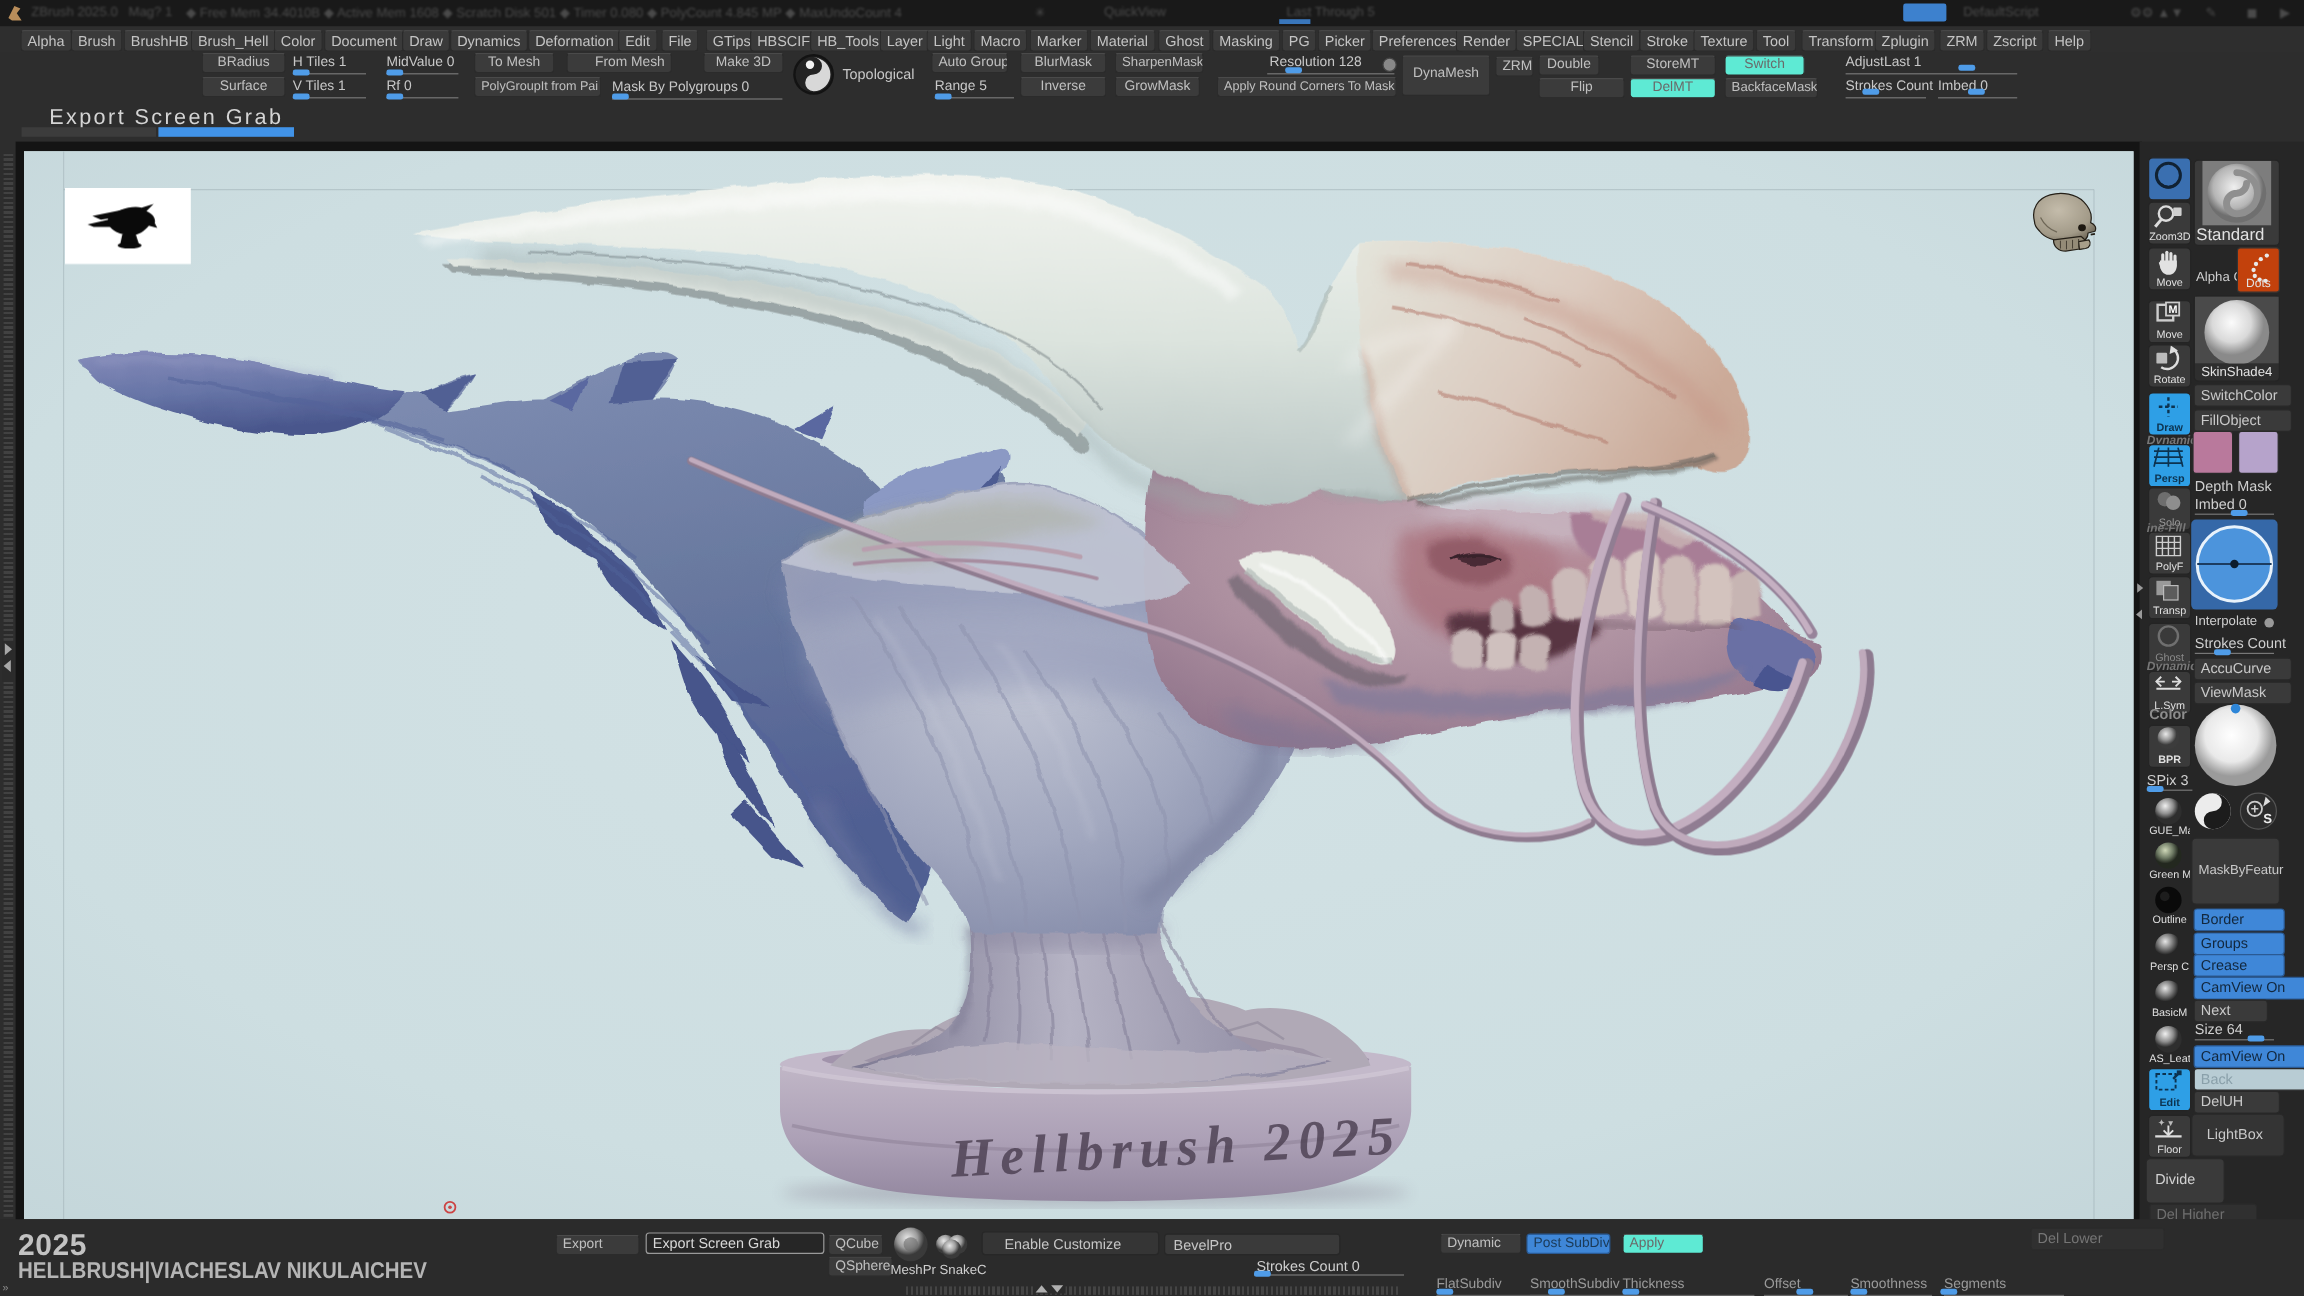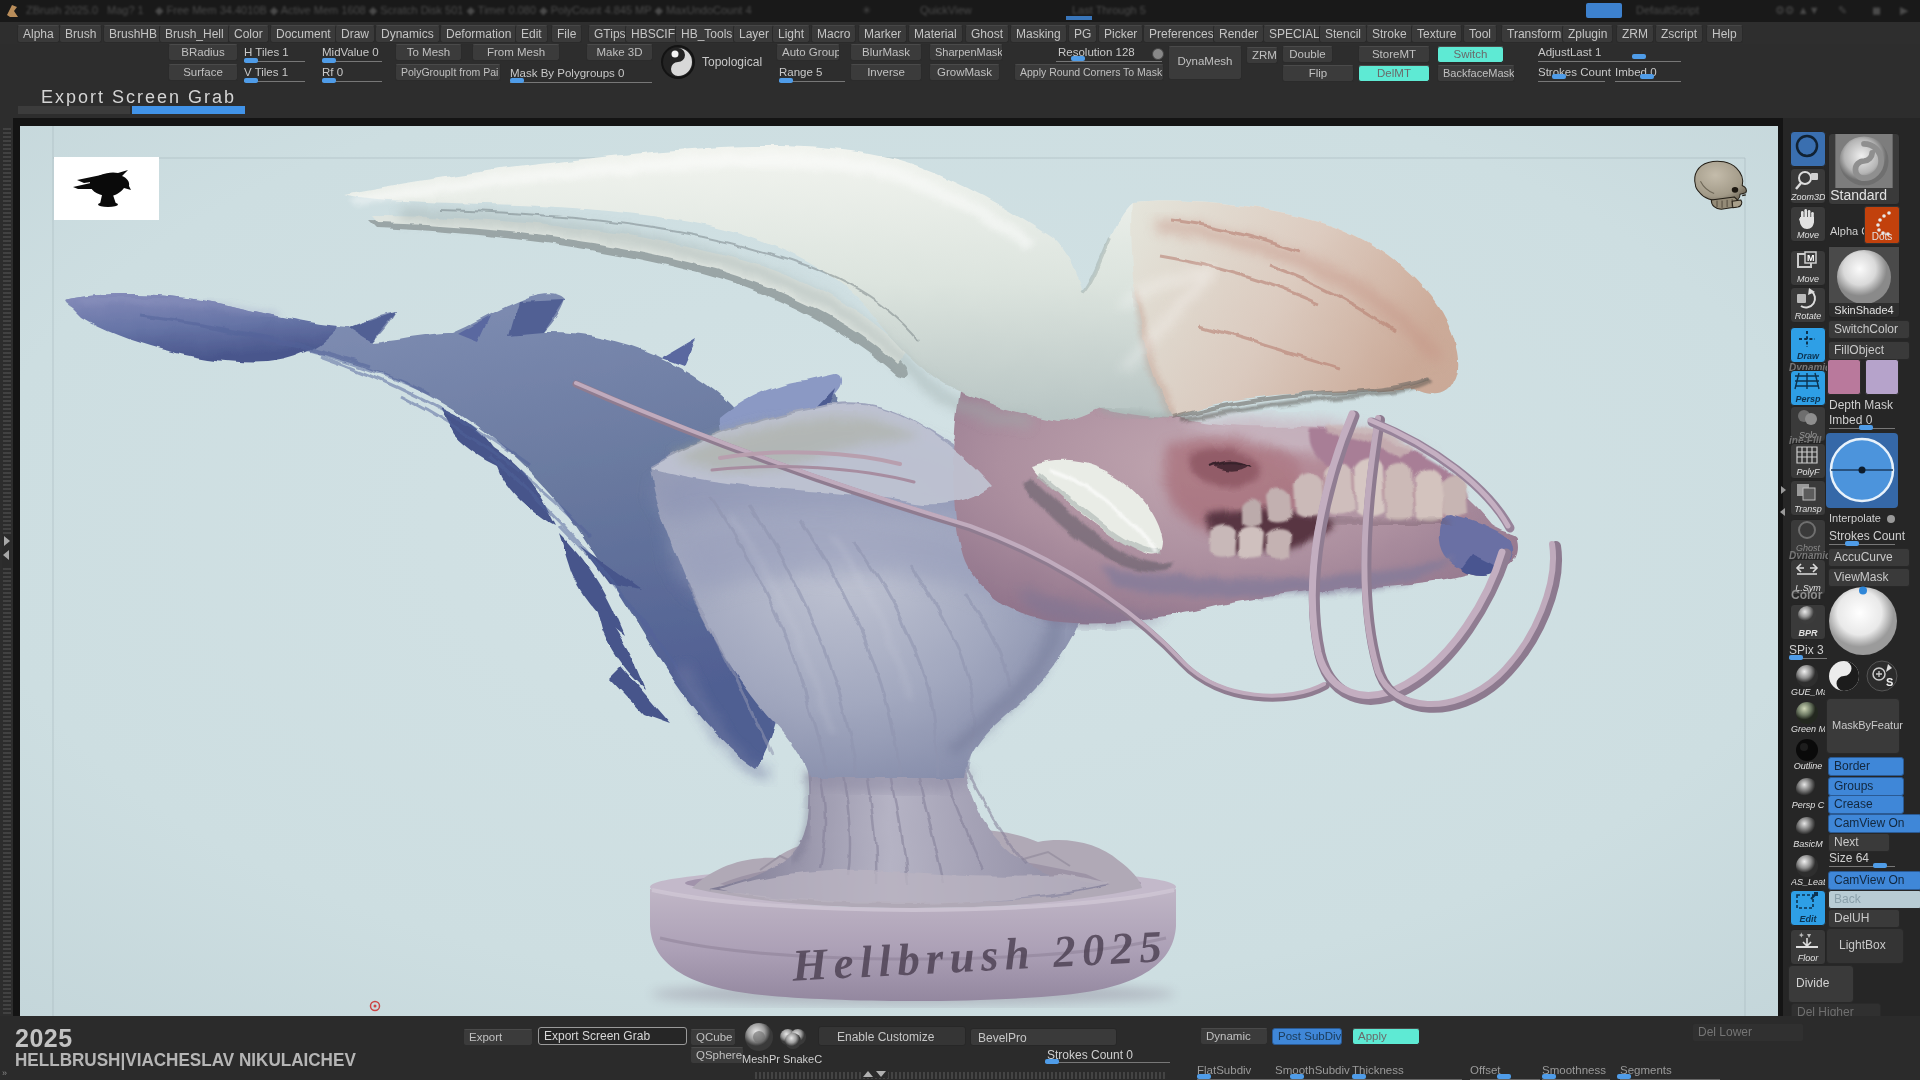--- a/index.html
+++ b/index.html
@@ -18,21 +18,21 @@
   .sld{position:absolute;height:16px;color:#c8c8c8;font-size:11.5px;white-space:nowrap;}
   .sld .line{position:absolute;left:0;bottom:0px;height:1px;background:#777;width:100%;}
   .chip{position:absolute;width:14px;height:5px;background:#4f9ce8;border-radius:2px;}
   .lbl{position:absolute;color:#c8c8c8;font-size:12px;white-space:nowrap;}
   
   #canvasbrd{left:13px;top:118px;width:1772px;height:905px;background:#141414;}
   #canvas{left:20px;top:126px;width:1758px;height:890px;background:#cfe0e3;}
   
   #rpanel{left:1783px;top:118px;width:137px;height:962px;background:#262626;}
   .ric{position:absolute;width:34px;height:34px;background:#3a3a3a;border:1px solid #242424;border-radius:4px;}
-  .ric .t{position:absolute;left:0;right:0;bottom:1px;text-align:center;font-size:9px;color:#e0e0e0;white-space:nowrap;overflow:hidden;font-style:italic;}
+  .ric .t{position:absolute;left:0;right:0;bottom:1px;text-align:center;font-size:9px;color:#e0e0e0;white-space:nowrap;overflow:hidden;}
   .rbtn{position:absolute;height:15px;line-height:15px;padding:1px 5px;background:#3a3a3a;border:1px solid #282828;border-radius:3px;color:#c9c9c9;font-size:12px;white-space:nowrap;}
   .rblue{background:#3f87d8;color:#12273d;border-color:#2a5a94;}
   
   #bottombar{left:0;top:1016px;width:1920px;height:64px;background:#2b2b2b;}
 </style>
 </head>
 <body>
 <div id="root">
   <div id="titlebar" class="abs">
     <svg class="abs" style="left:4px;top:2px" width="18" height="18" viewBox="0 0 18 18">
@@ -94,21 +94,21 @@
     <span class="btn" style="left:168px;top:20px;width:58px">Surface</span>
     <span class="sld" style="left:244px;top:2px">H Tiles 1<span class="line" style="width:61px"></span></span>
     <div class="chip" style="left:244px;top:14px"></div>
     <span class="sld" style="left:244px;top:22px">V Tiles 1<span class="line" style="width:61px"></span></span>
     <div class="chip" style="left:244px;top:34px"></div>
     <span class="sld" style="left:322px;top:2px">MidValue 0<span class="line" style="width:60px"></span></span>
     <div class="chip" style="left:322px;top:14px"></div>
     <span class="sld" style="left:322px;top:22px">Rf 0<span class="line" style="width:60px"></span></span>
     <div class="chip" style="left:322px;top:34px"></div>
     <span class="btn" style="left:395px;top:0;width:55px">To Mesh</span>
-    <span class="btn" style="left:472px;top:0;width:76px;text-align:center">From Mesh</span>
+    <span class="btn" style="left:472px;top:0;width:76px;text-align:right">From Mesh</span>
     <span class="btn" style="left:586px;top:0;width:55px">Make 3D</span>
     <span class="btn" style="left:395px;top:20px;width:94px;font-size:10.5px">PolyGroupIt from Pai</span>
     <span class="sld" style="left:510px;top:23px">Mask By Polygroups 0<span class="line" style="width:142px"></span></span>
     <div class="chip" style="left:510px;top:34px"></div>
     <svg class="abs" style="left:660px;top:0px" width="36" height="36" viewBox="0 0 36 36">
       <circle cx="18" cy="18" r="17" fill="#131313"></circle>
       <circle cx="18" cy="18" r="15" fill="#232323"></circle>
       <path d="M18 4 A14 14 0 0 1 18 32 A7 7 0 0 1 18 18 A7 7 0 0 0 18 4" fill="#d8d8d8"></path>
       <circle cx="15" cy="10" r="3.5" fill="#f2f2f2"></circle>
     </svg>

